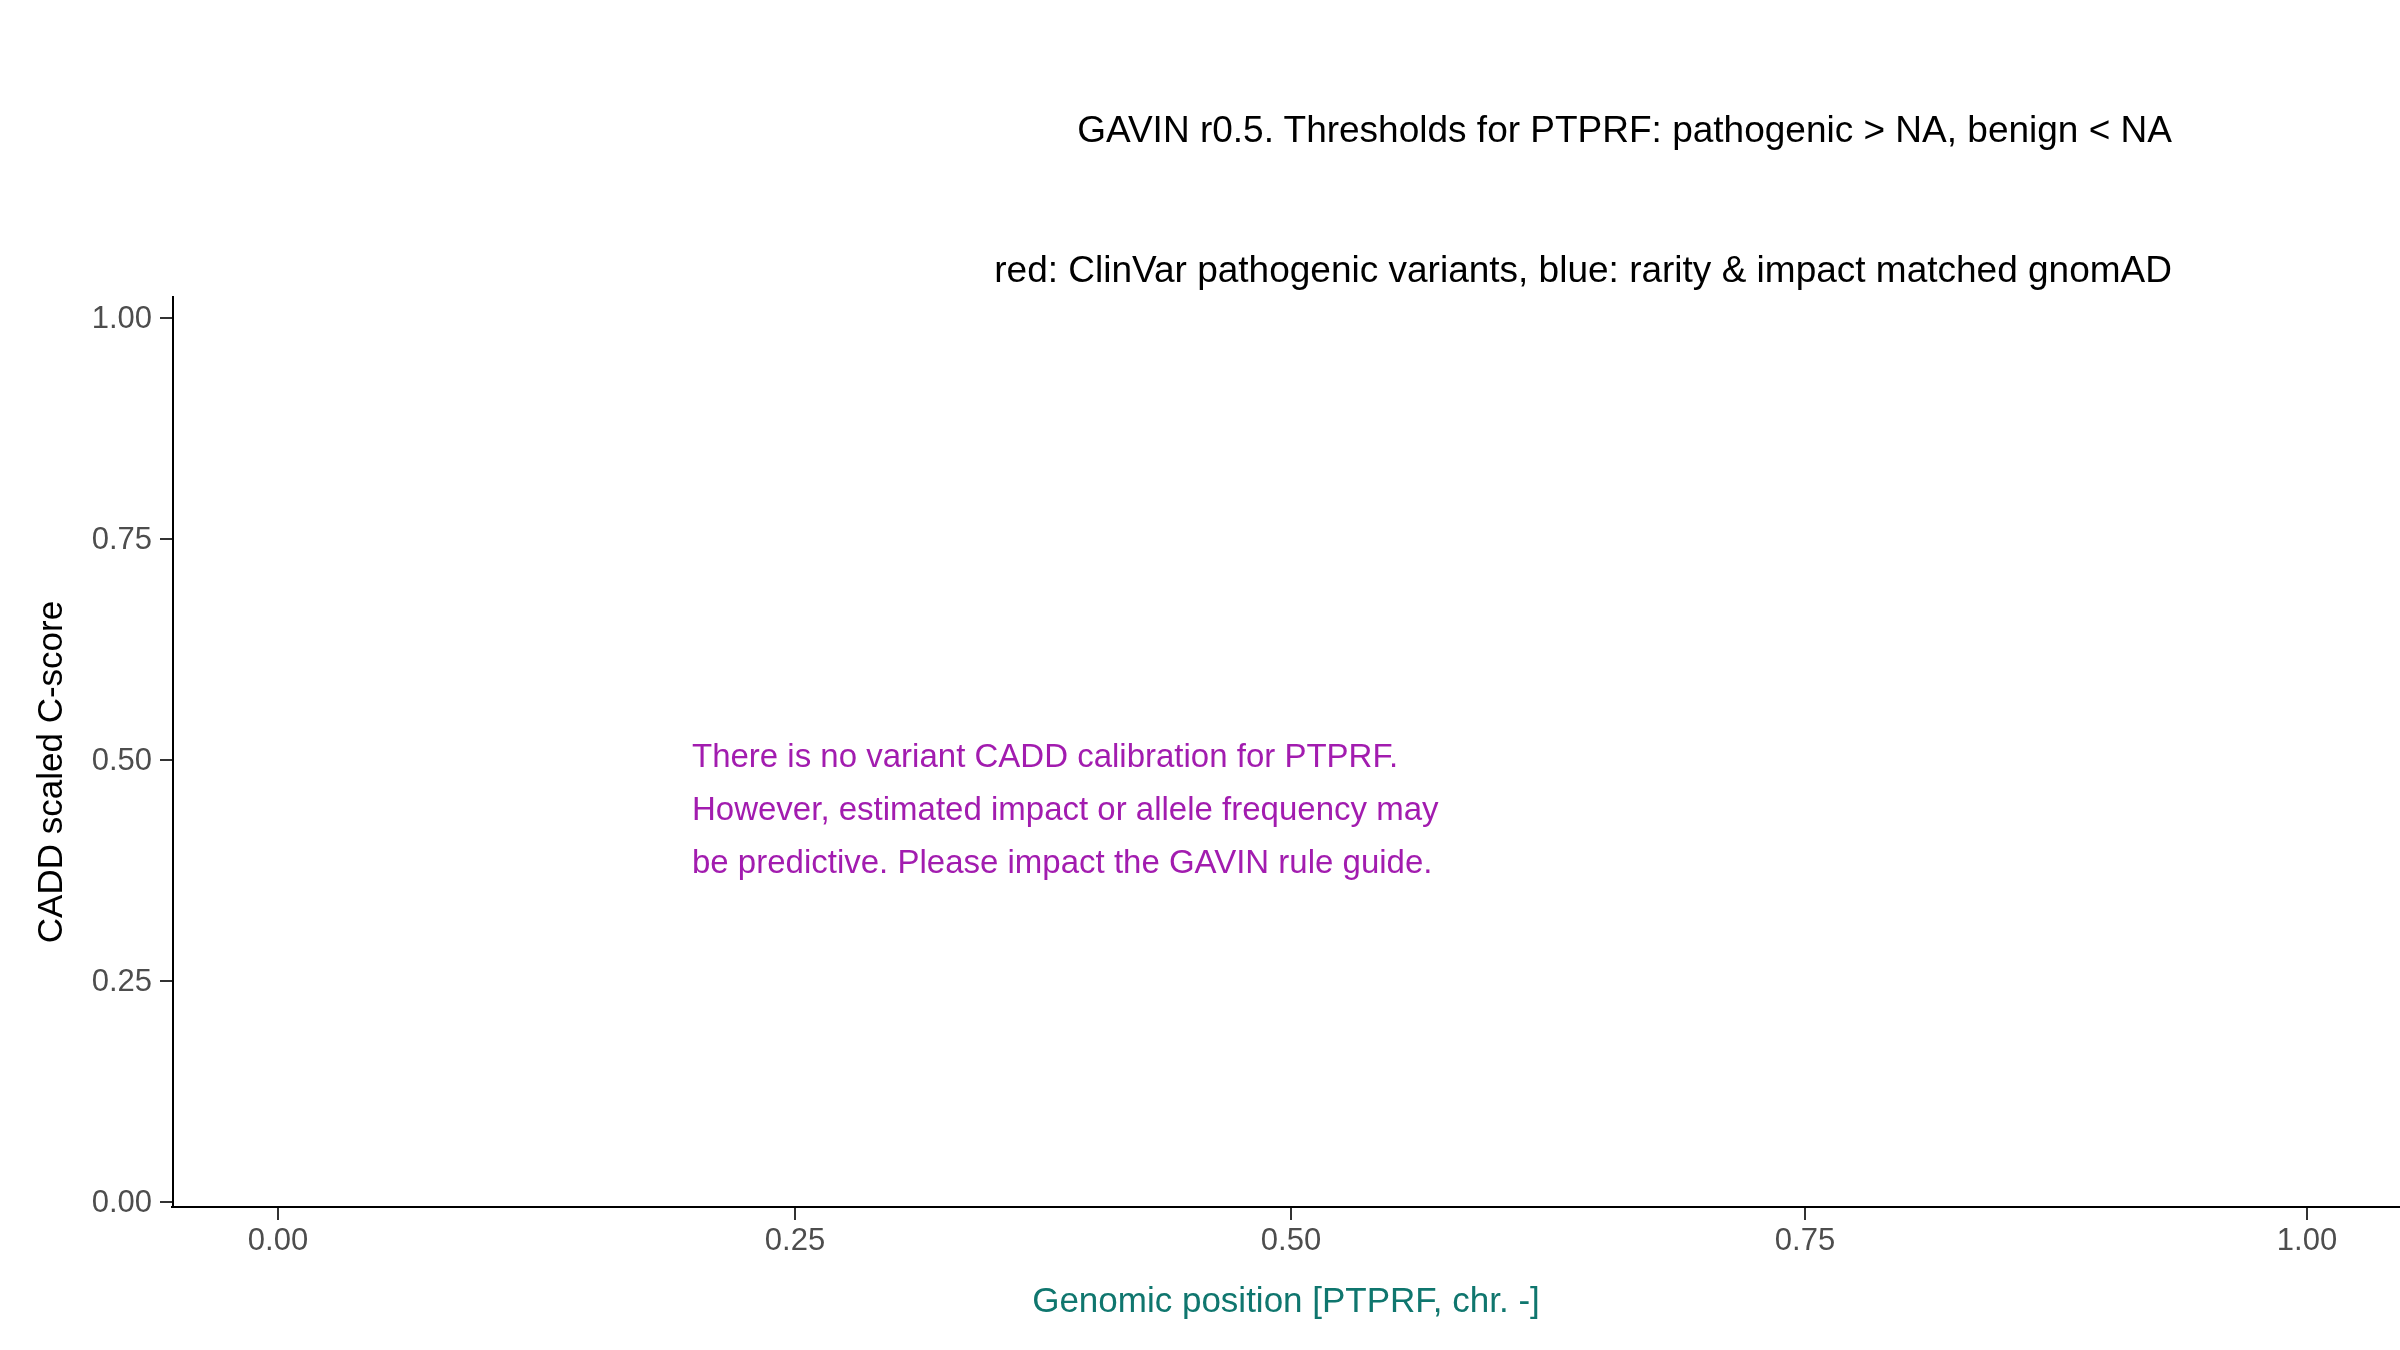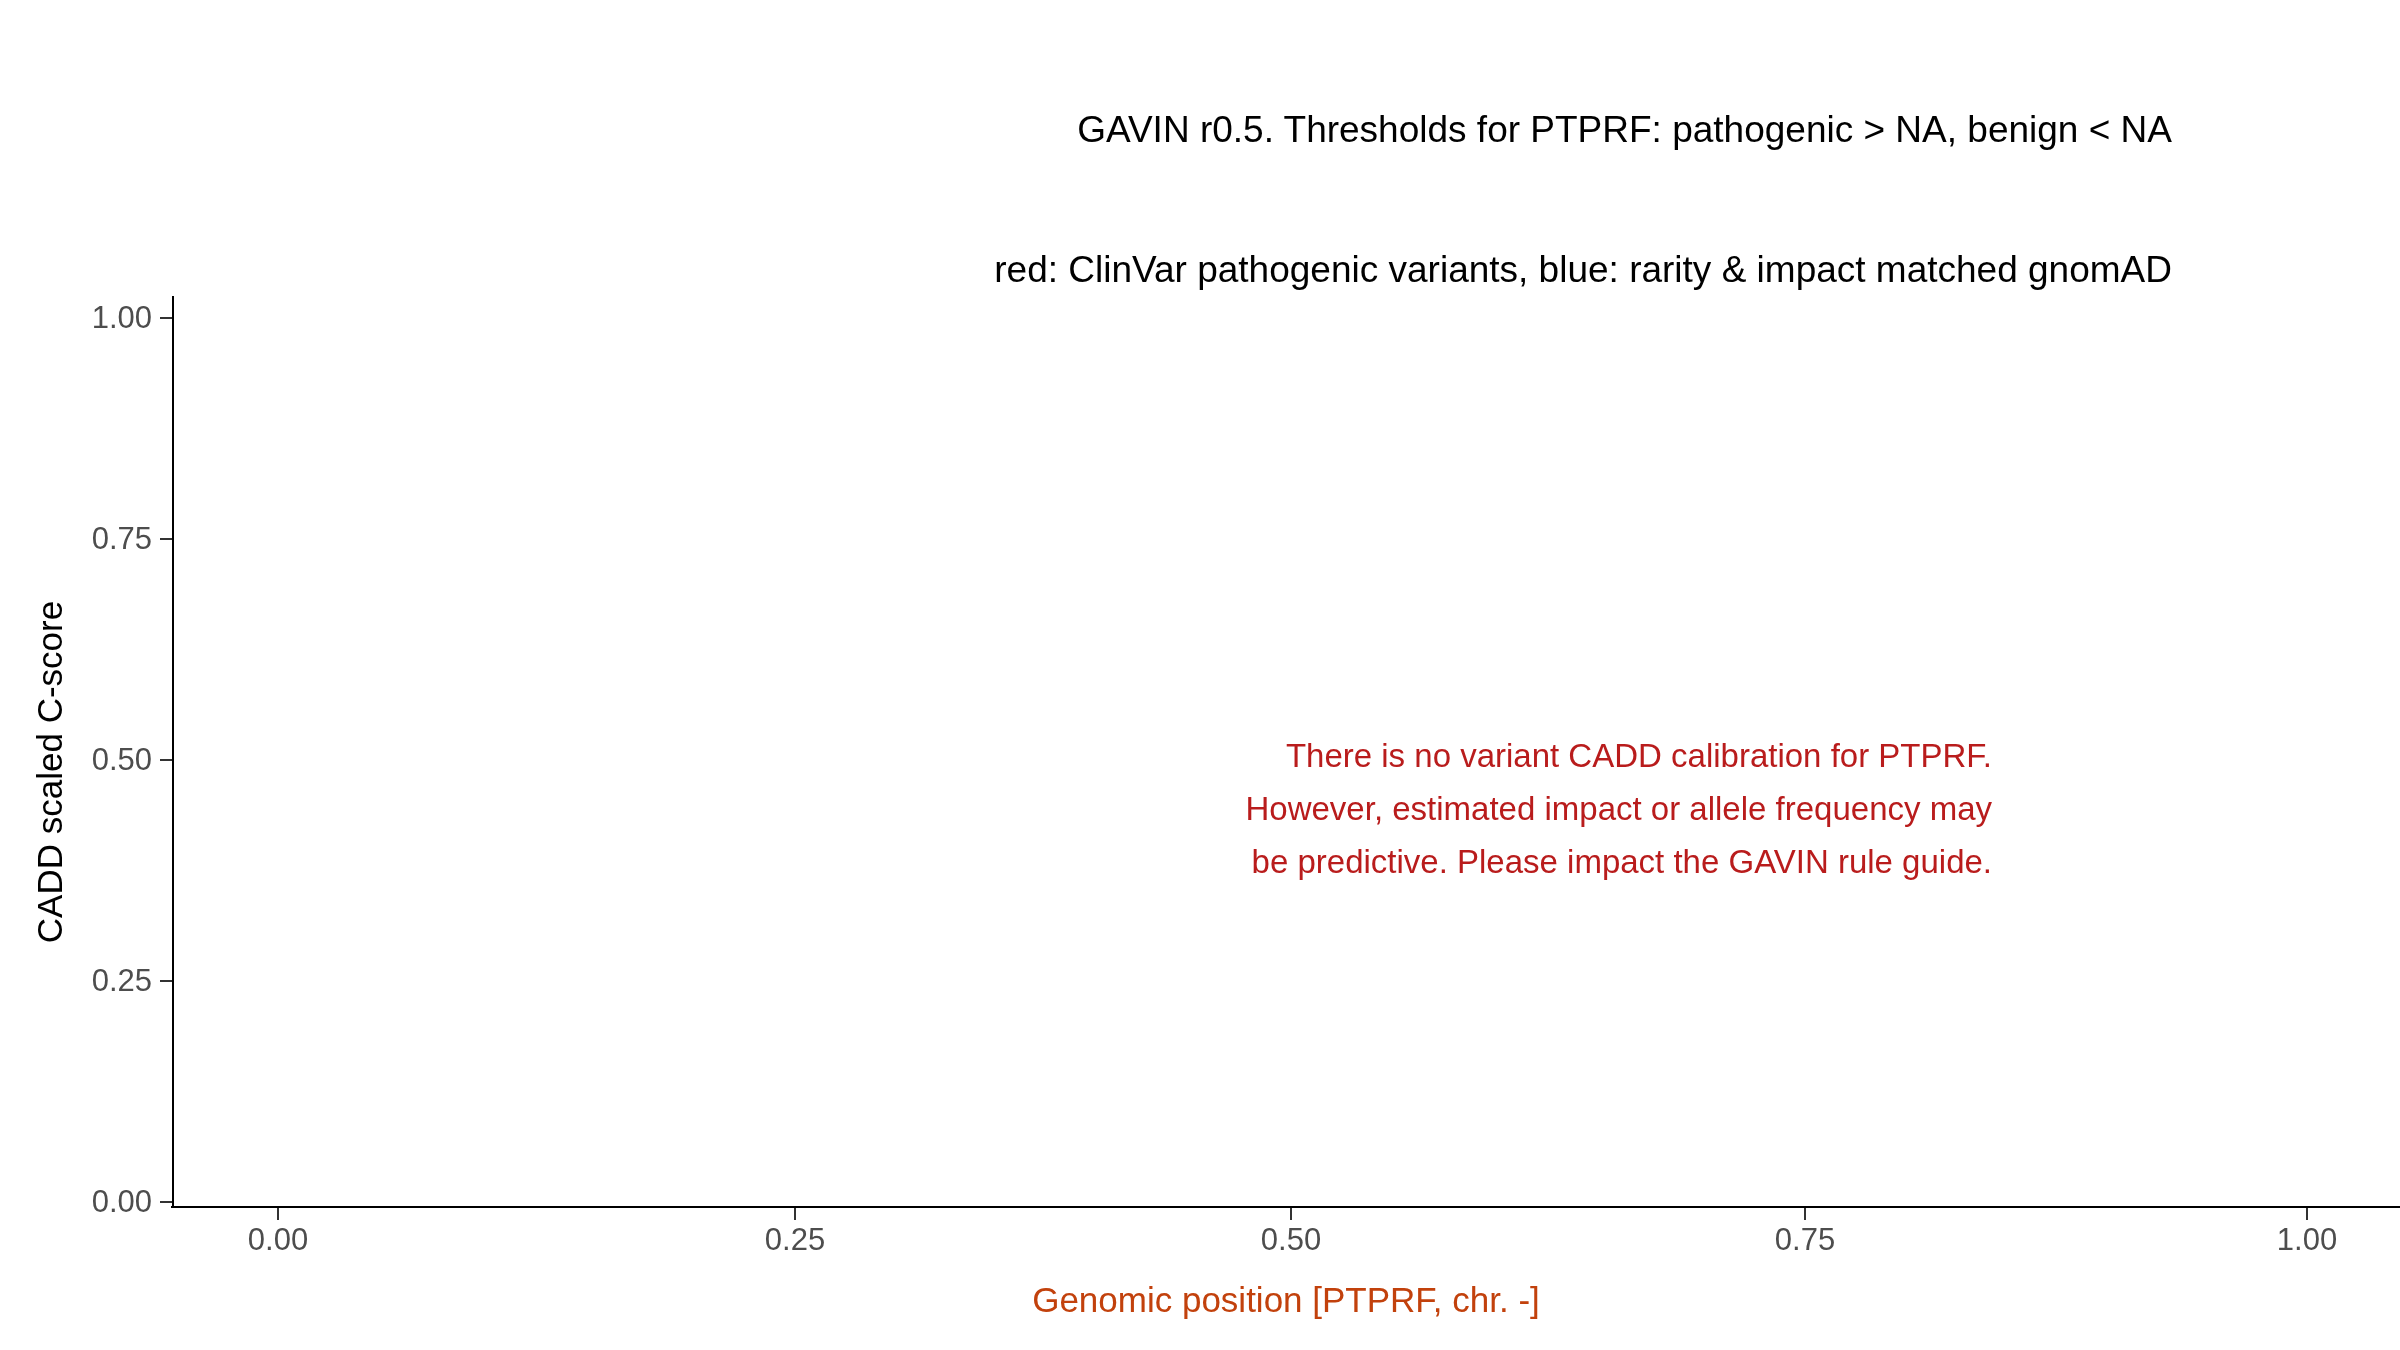--- a/index.html
+++ b/index.html
@@ -122,34 +122,34 @@
     background: #333333;
     transform: translateX(-50%);
   }
   .x-axis-title {
     position: absolute;
     left: 172px;
     top: 1280px;
     width: 2228px;
     text-align: center;
     font-size: 35px;
-    color: #c2410c;
+    color: #0f766e;
     white-space: nowrap;
   }
 
   
   .annotation {
     position: absolute;
     left: 520px;
     top: 430px;
     width: 1300px;
-    text-align: right;
+    text-align: left;
     font-size: 33px;
     line-height: 1.6;
-    color: #b91c1c;
+    color: #a21caf;
   }
   .annotation span {
     display: block;
   }
 </style>
 </head>
 <body>
 
 <div id="plot">
 

